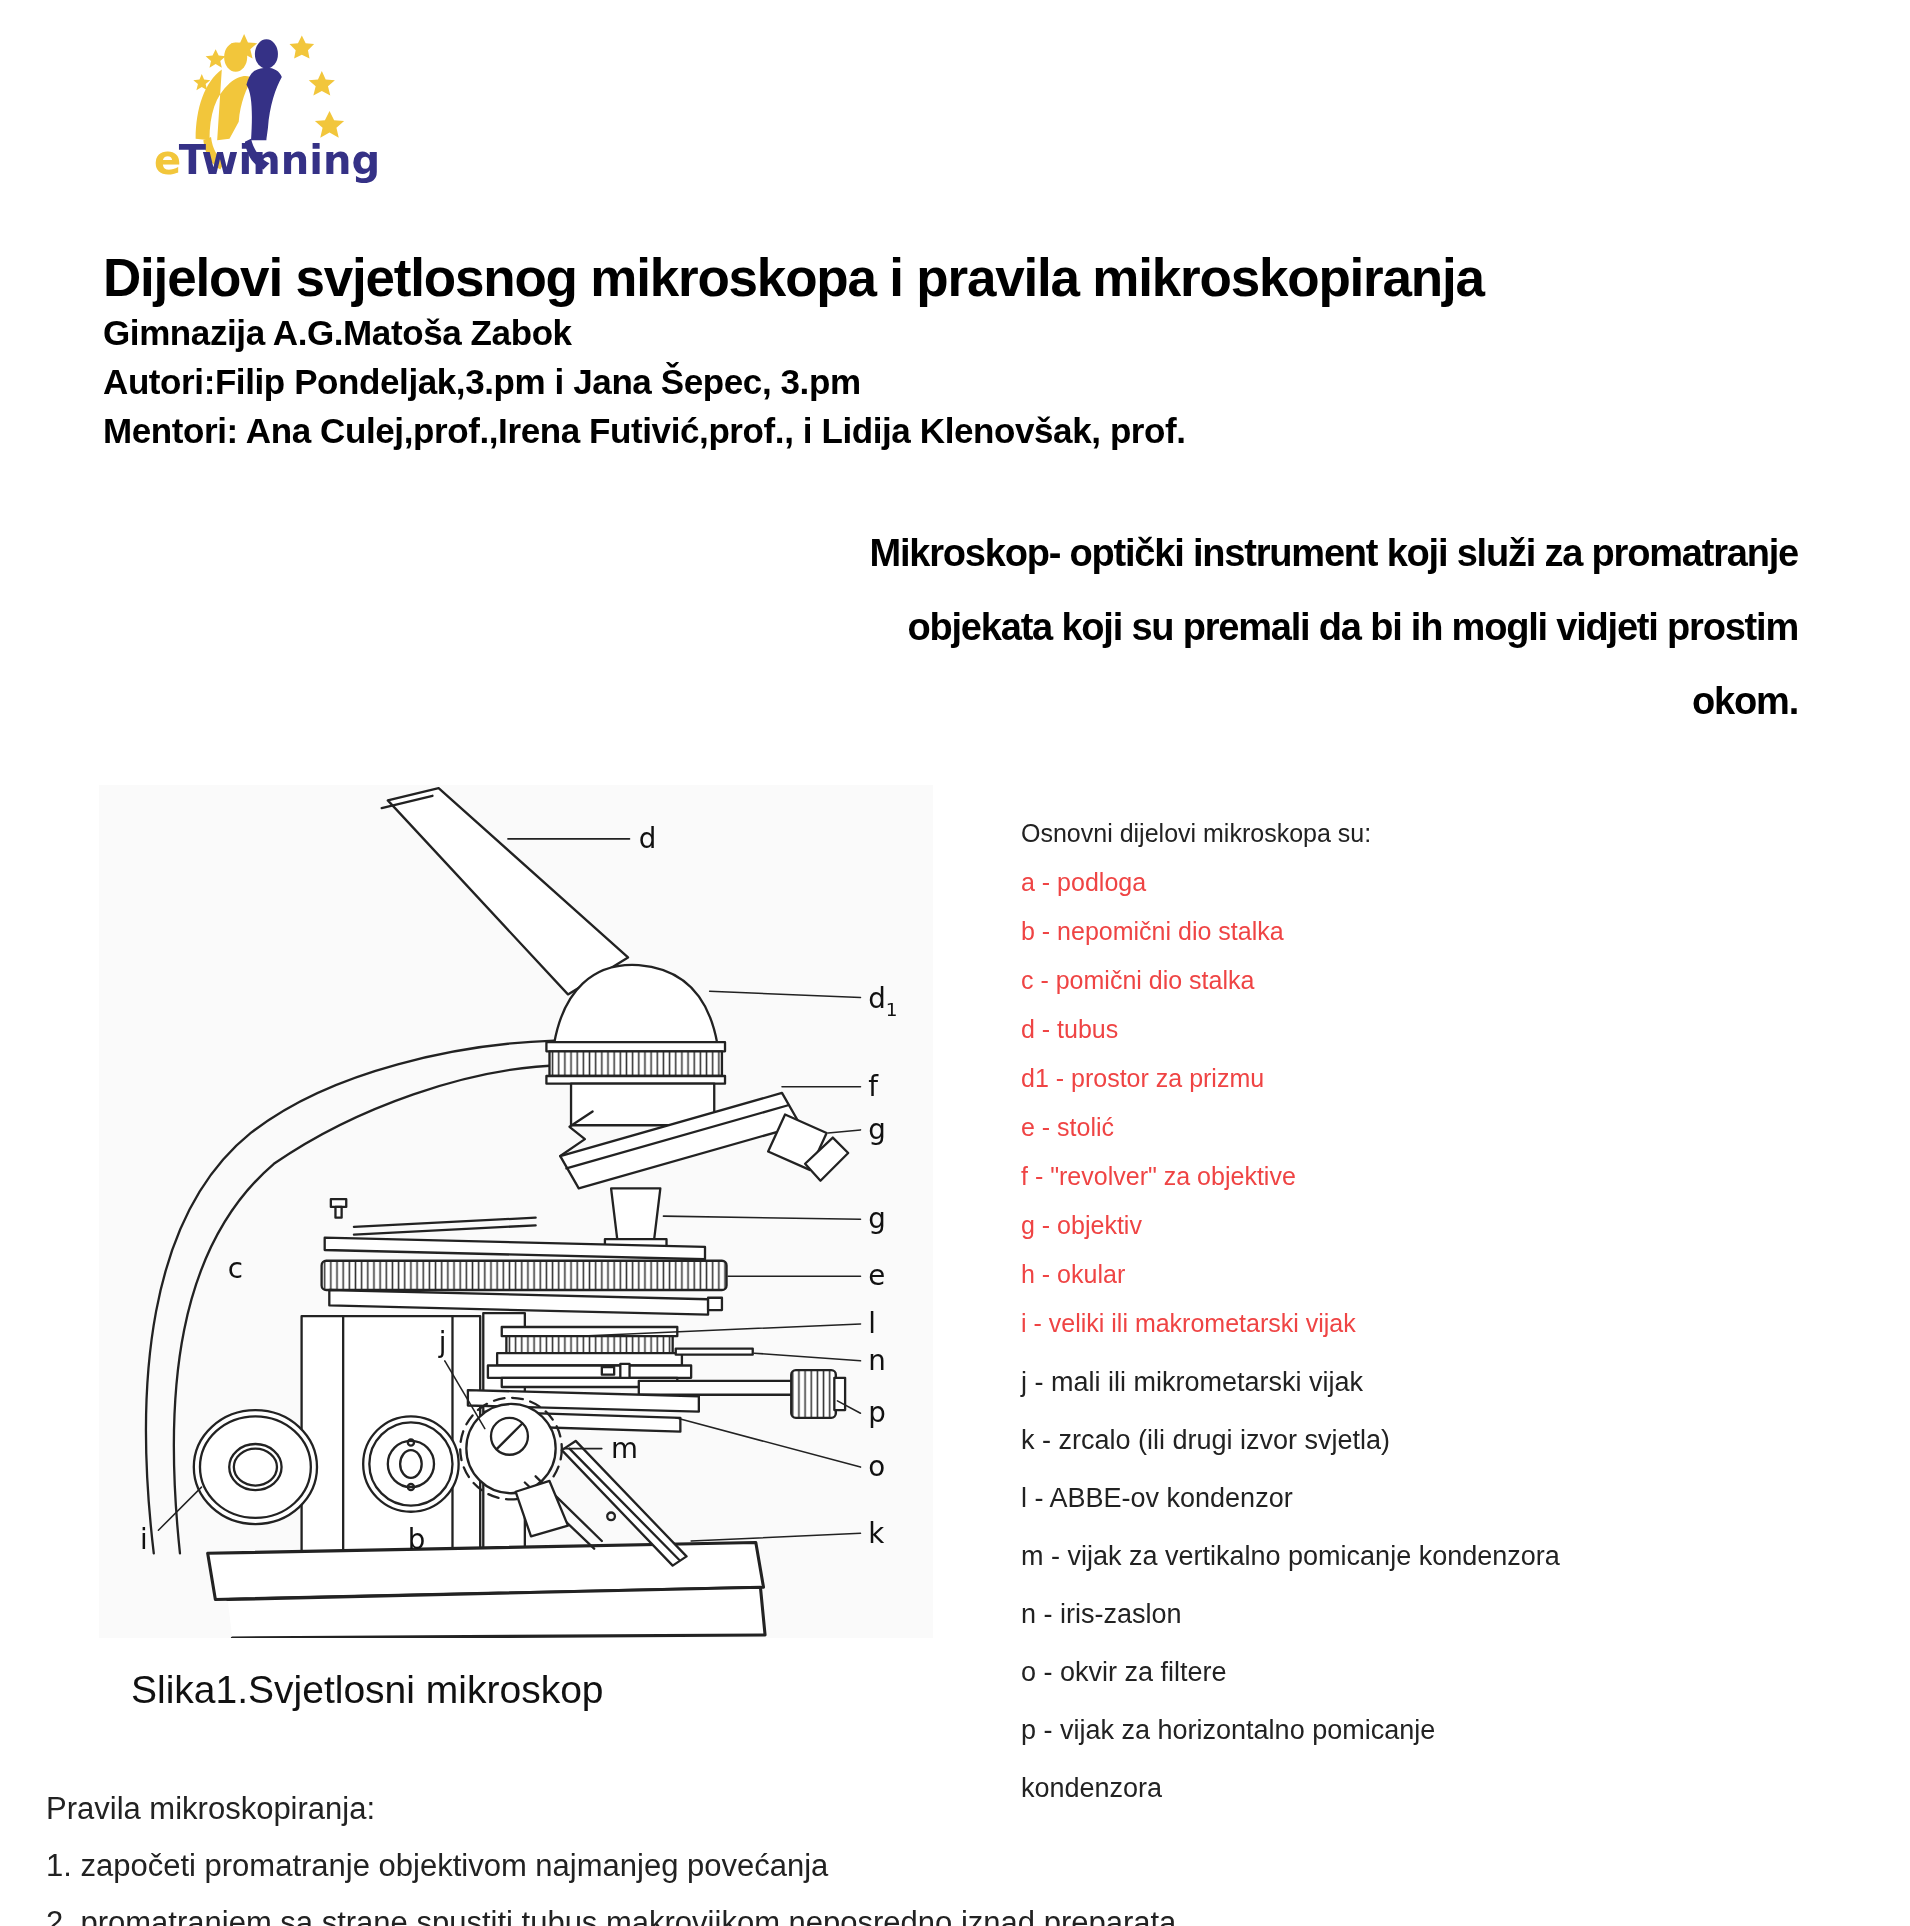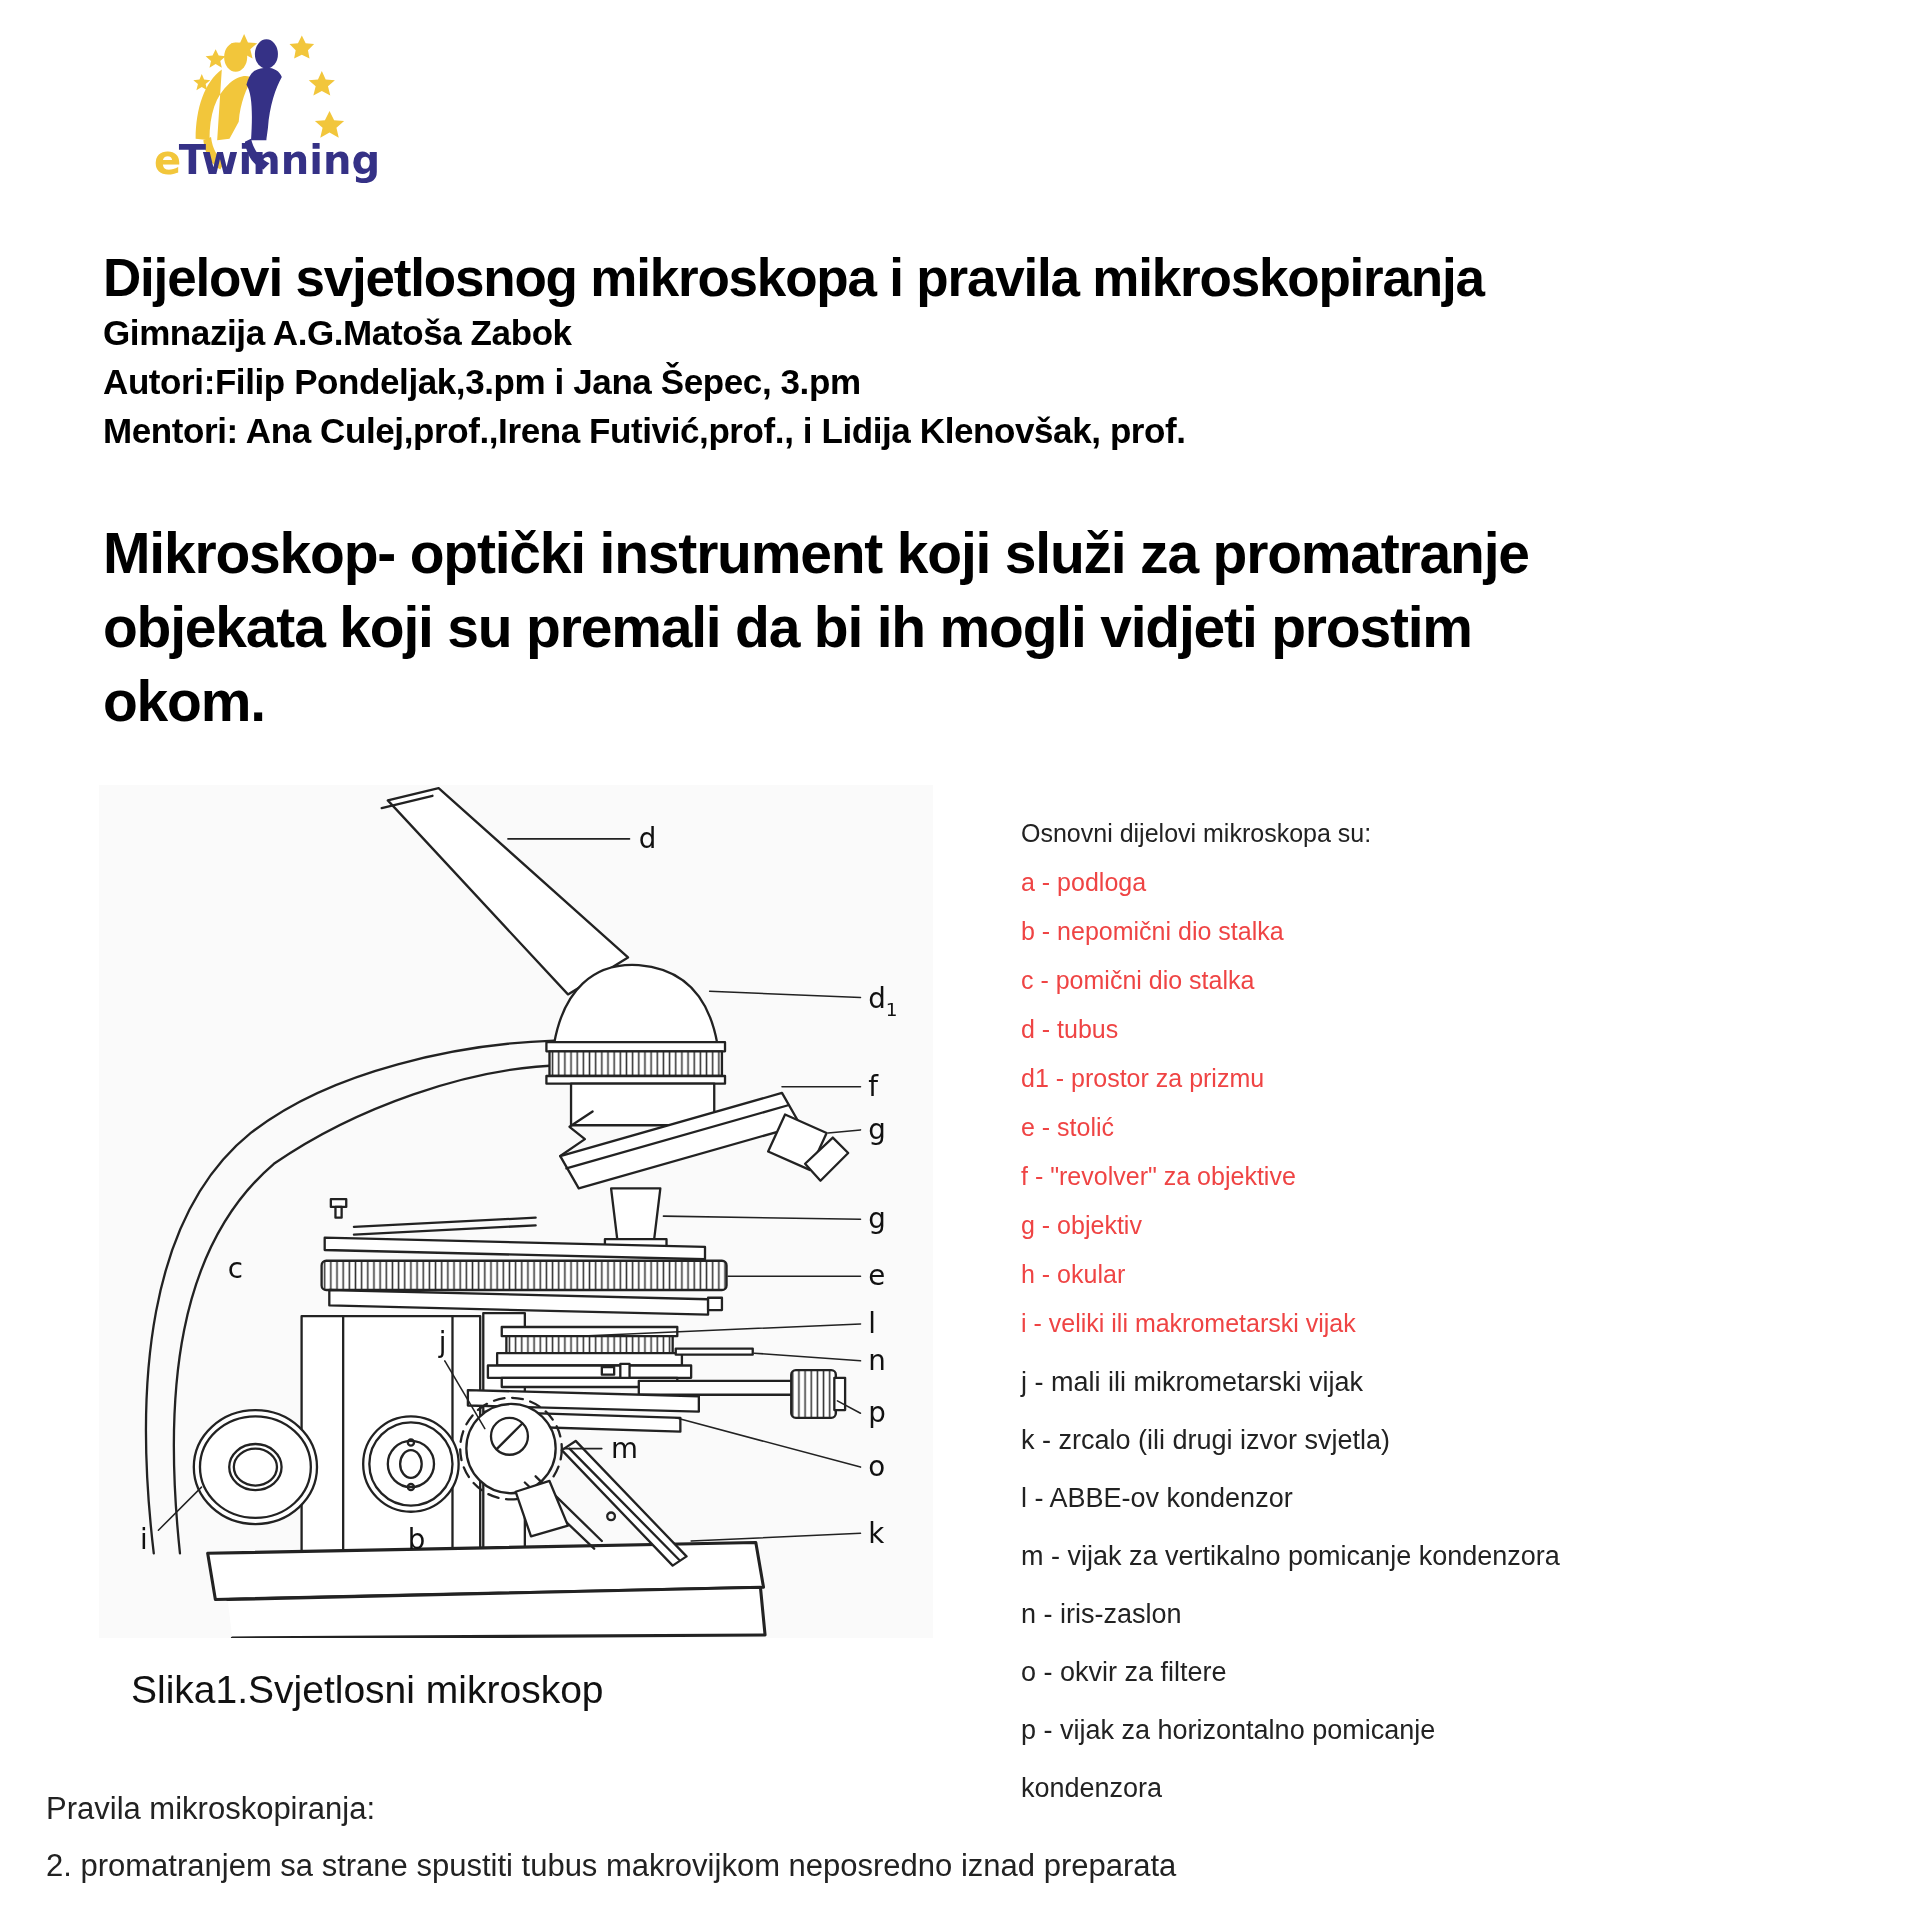--- a/index.html
+++ b/index.html
@@ -4,21 +4,21 @@
 <style>
   html,body{margin:0;padding:0;background:#fff;}
   #page{
     position:relative;width:1911px;height:2703px;background:#ffffff;
     font-family:"Liberation Sans","DejaVu Sans",sans-serif;color:#000;overflow:hidden;
   }
   .abs{position:absolute;}
   
   #title{left:103px;top:247px;font-size:53px;font-weight:700;letter-spacing:-1.2px;white-space:nowrap;}
   #meta{left:103px;top:308px;font-size:35px;font-weight:700;line-height:49px;letter-spacing:-0.4px;}
-  #intro{left:103px;top:516px;font-size:57px;font-weight:700;line-height:74px;letter-spacing:-1.2px;white-space:pre-line;width:1695px;}
+  #intro{left:103px;top:516px;font-size:38px;font-weight:700;line-height:74px;letter-spacing:-1.2px;white-space:pre-line;width:1695px;text-align:right;}
   
   #figure-box{left:99px;top:785px;width:834px;height:853px;background:#fafafa;}
   #figure-caption{left:131px;top:1668px;font-size:39px;font-weight:400;color:#111;white-space:nowrap;}
   
   #parts{left:1021px;top:809px;width:882px;}
   #parts .parts-heading{font-size:25px;line-height:49px;color:#222;}
   #parts .part-sm{font-size:25px;line-height:49px;color:#ef4444;}
   #parts .parts-lg{margin-top:5.4px;}
   #parts .part-lg{font-size:27px;line-height:58px;color:#222;white-space:pre-line;}
   
@@ -216,18 +216,19 @@
       <div class="part-lg">m - vijak za vertikalno pomicanje kondenzora</div>
       <div class="part-lg">n - iris-zaslon</div>
       <div class="part-lg">o - okvir za filtere</div>
       <div class="part-lg">p - vijak za horizontalno pomicanje
 kondenzora</div>
     </div>
   </div>
 
   <div class="abs" id="rules">
     <div class="rules-heading">Pravila mikroskopiranja:</div>
+    <div class="rule">1. započeti promatranje objektivom najmanjeg povećanja</div>
     <div class="rule">2. promatranjem sa strane spustiti tubus makrovijkom neposredno iznad preparata</div>
 
   </div>
 
 </div>
 
 
 </body></html>

